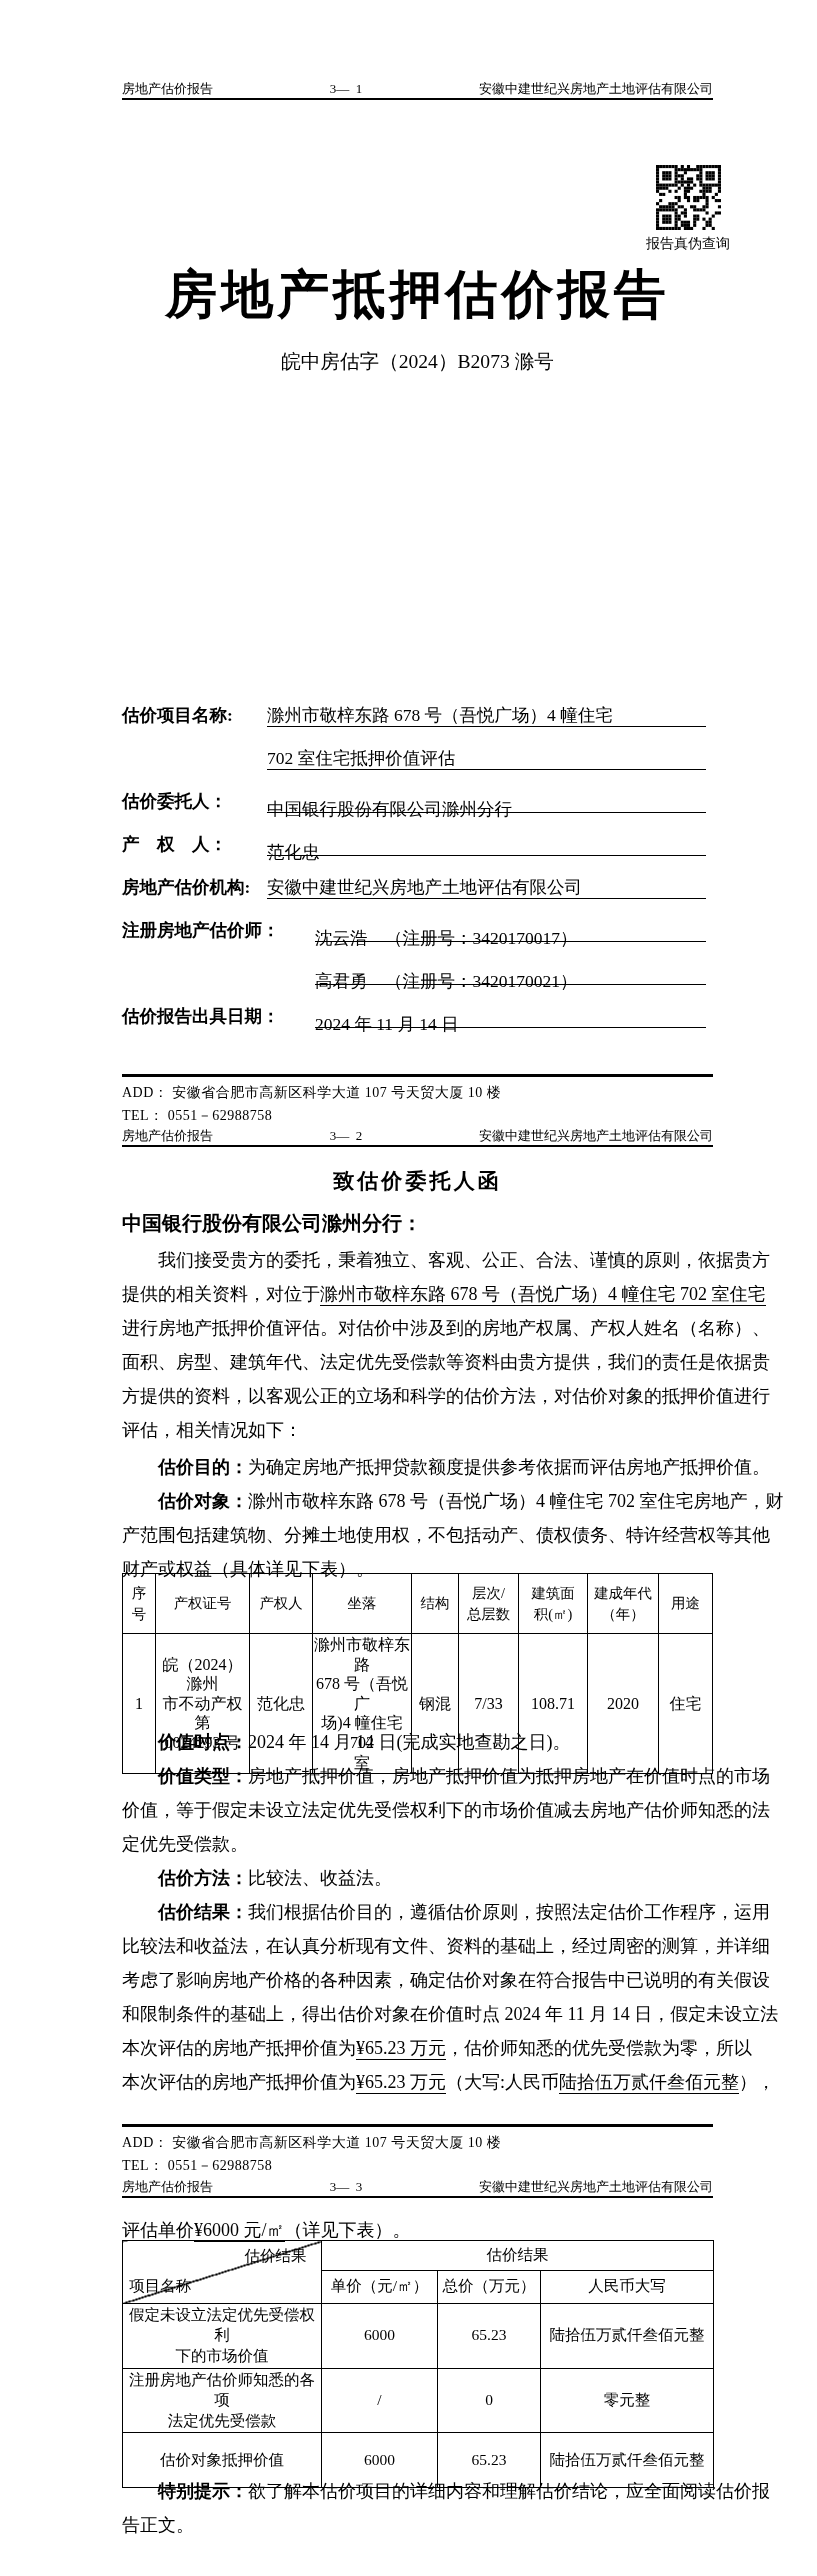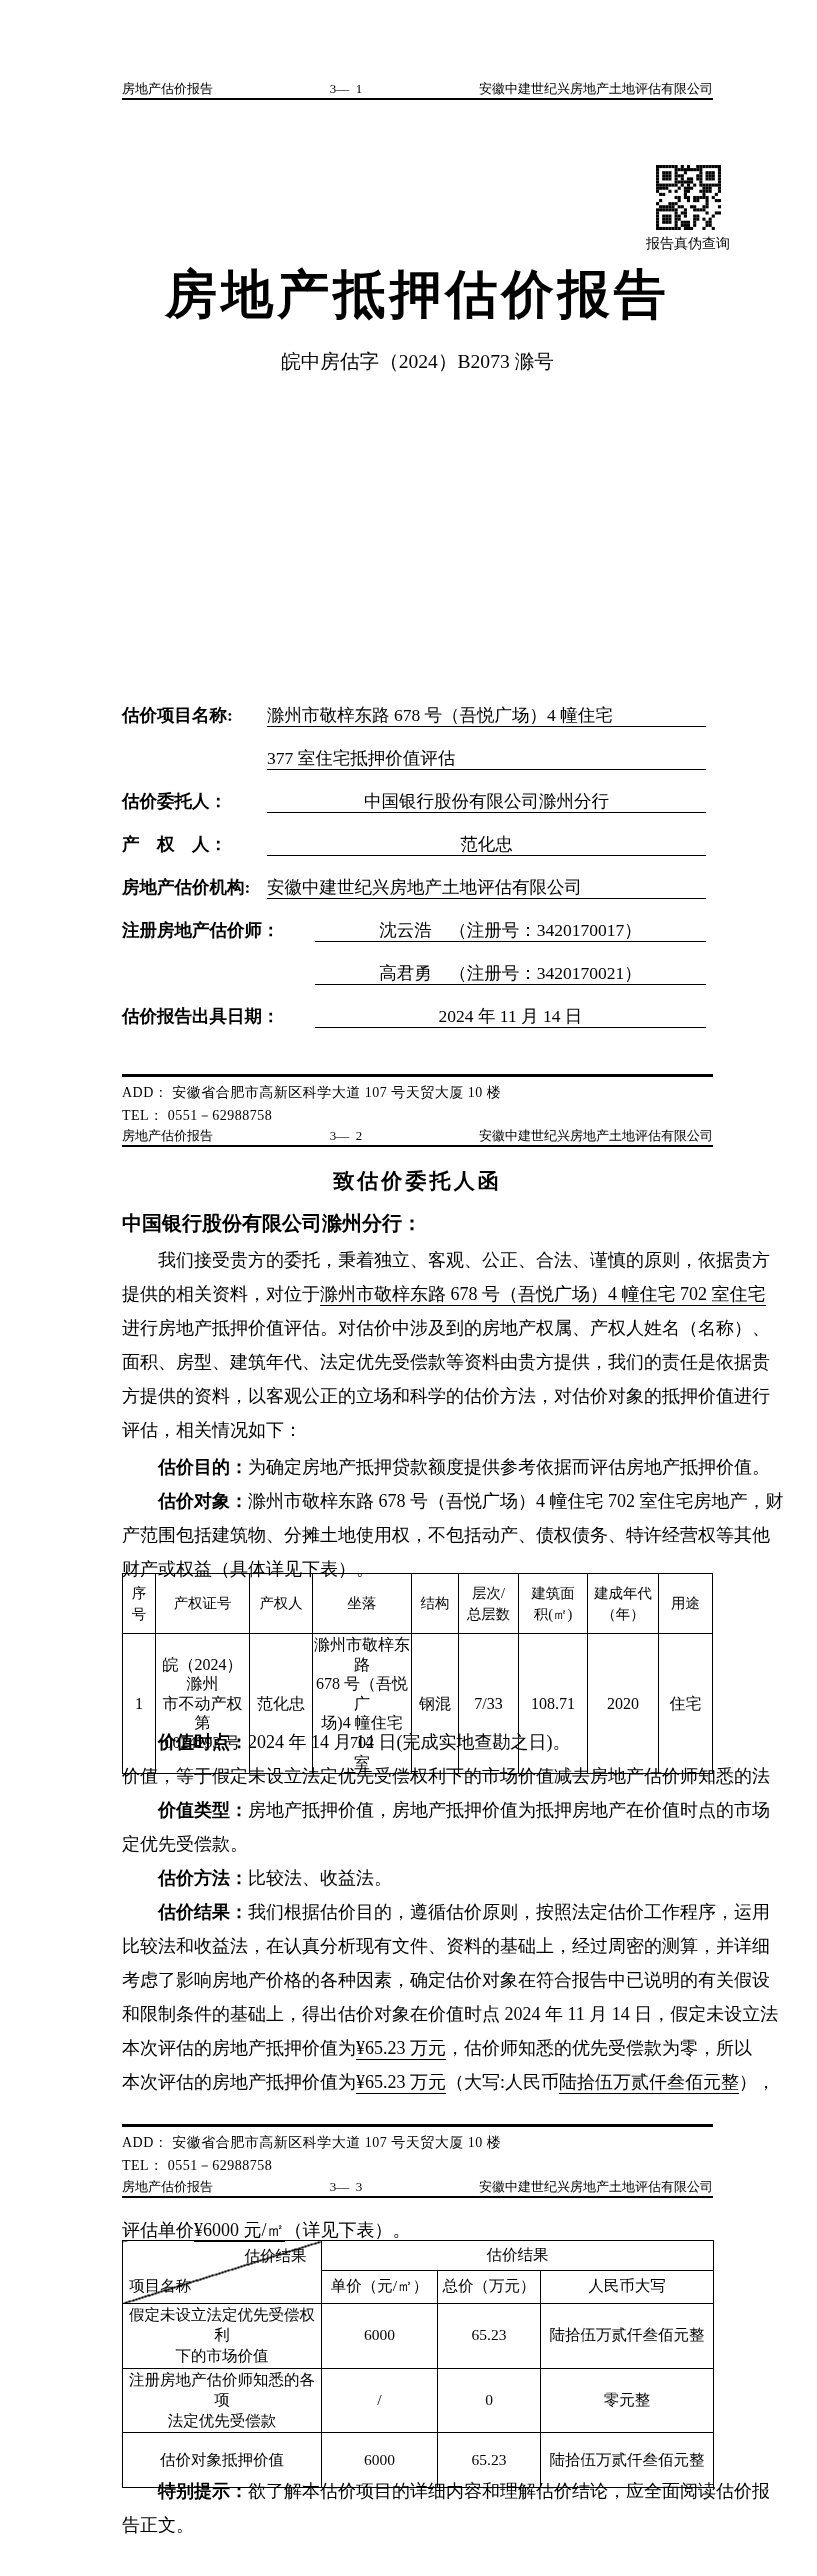--- a/index.html
+++ b/index.html
@@ -18,21 +18,21 @@
   .qrbox svg{display:block;margin:0 auto;}
   .qrcap{font-size:14px;margin-top:5.2px;white-space:nowrap;}
   
   .title{text-align:center;font-size:52px;font-weight:bold;letter-spacing:4.1px;white-space:nowrap;}
   .docno{text-align:center;font-size:19.6px;white-space:nowrap;}
   .frow{display:flex;height:26px;line-height:28px;margin-bottom:17px;font-size:17.5px;}
   .flabel{font-weight:bold;white-space:pre;flex:none;}
   .flabel.n{width:145px;}
   .flabel.w{width:193px;}
   .fval{flex:1;border-bottom:1.5px solid #000;margin-right:7.2px;white-space:pre;}
-  .fval.c{text-align:center;}
+  .fval.c{margin-top:8px;}
   
   .ltitle{text-align:center;font-size:21px;font-weight:bold;letter-spacing:3.1px;}
   .salut{font-size:20px;font-weight:bold;}
   .bl{height:34px;line-height:34px;font-size:18px;white-space:pre;}
   .bl .b{font-weight:bold;}
   .bl .u{border-bottom:1px solid #000;padding-bottom:0.5px;}
   
   table{border-collapse:collapse;table-layout:fixed;width:591px;border:1.5px solid #000;}
   td,th{border:1px solid #000;text-align:center;vertical-align:middle;
         font-weight:normal;white-space:pre-line;padding:1px;}
@@ -299,21 +299,21 @@
   <div class="sec title" style="top:260px">房地产抵押估价报告</div>
   <div class="sec docno" style="top:348px">皖中房估字（2024）B2073 滁号</div>
 
   <div class="sec" style="top:701px">
     <div class="frow">
       <span class="flabel n">估价项目名称:</span>
       <span class="fval">滁州市敬梓东路 678 号（吾悦广场）4 幢住宅</span>
     </div>
     <div class="frow">
       <span class="flabel n"></span>
-      <span class="fval">377 室住宅抵押价值评估</span>
+      <span class="fval">702 室住宅抵押价值评估</span>
     </div>
     <div class="frow">
       <span class="flabel n">估价委托人：</span>
       <span class="fval c">中国银行股份有限公司滁州分行</span>
     </div>
     <div class="frow">
       <span class="flabel n">产　权　人：</span>
       <span class="fval c">范化忠</span>
     </div>
     <div class="frow">
@@ -413,22 +413,22 @@
         <td>住宅</td>
       </tr>
     </tbody>
       </table>
   </div>
 
   <div class="sec" style="top:1725px">
       <div class="bl"><span>　　</span><span class="b">价值时点：</span><span>2024 年 14 月 14 日(完成实地查勘之日)。</span></div>
     </div>
   <div class="sec" style="top:1759px">
+      <div class="bl"><span>　　</span><span class="b">价值类型：</span><span>房地产抵押价值，房地产抵押价值为抵押房地产在价值时点的市场</span></div>
       <div class="bl"><span>价值，等于假定未设立法定优先受偿权利下的市场价值减去房地产估价师知悉的法</span></div>
-      <div class="bl"><span>　　</span><span class="b">价值类型：</span><span>房地产抵押价值，房地产抵押价值为抵押房地产在价值时点的市场</span></div>
       <div class="bl"><span>定优先受偿款。</span></div>
     </div>
   <div class="sec" style="top:1861px">
       <div class="bl"><span>　　</span><span class="b">估价方法：</span><span>比较法、收益法。</span></div>
     </div>
   <div class="sec" style="top:1895px">
       <div class="bl"><span>　　</span><span class="b">估价结果：</span><span>我们根据估价目的，遵循估价原则，按照法定估价工作程序，运用</span></div>
       <div class="bl"><span>比较法和收益法，在认真分析现有文件、资料的基础上，经过周密的测算，并详细</span></div>
       <div class="bl"><span>考虑了影响房地产价格的各种因素，确定估价对象在符合报告中已说明的有关假设</span></div>
       <div class="bl"><span>和限制条件的基础上，得出估价对象在价值时点 2024 年 11 月 14 日，假定未设立法</span></div>

